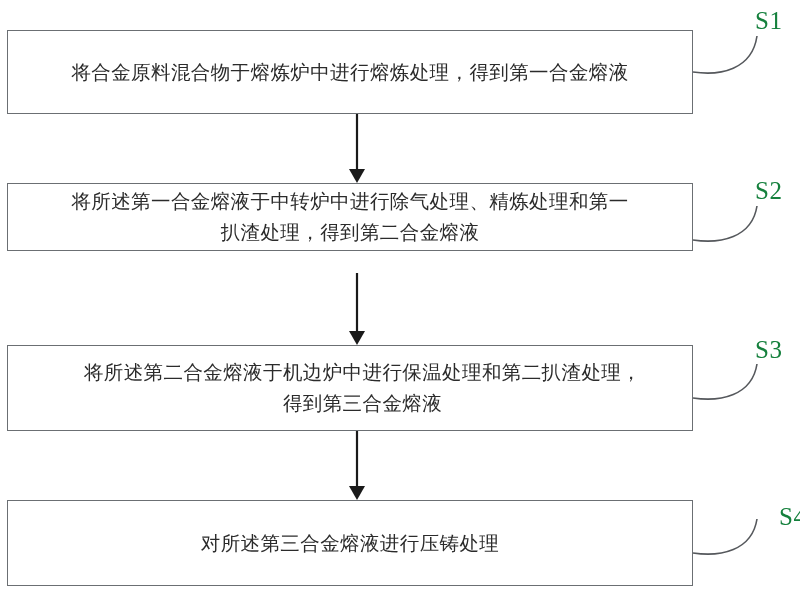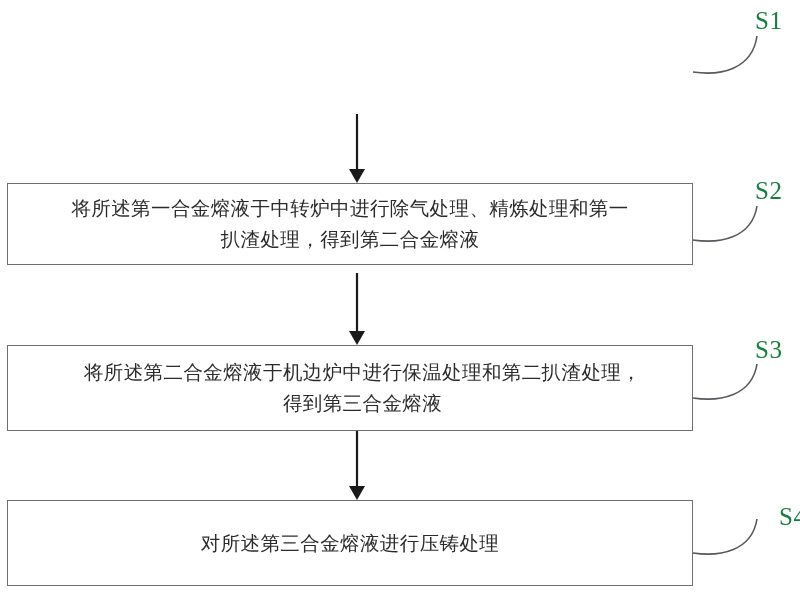--- a/index.html
+++ b/index.html
@@ -38,21 +38,21 @@
     font-family: "Liberation Serif", "DejaVu Serif", serif;
     font-size: 19.5px;
     line-height: 31px;
     color: #2b2b2b;
     text-align: center;
     letter-spacing: 0.4px;
     white-space: pre-line;
   }
 
   #box-s1 { top: 30px;  height: 84px; }
-  #box-s2 { top: 183px; height: 82px; }
+  #box-s2 { top: 183px; height: 68px; }
   #box-s3 { top: 345px; height: 86px; padding-left: 43px; }
   #box-s4 { top: 500px; height: 86px; }
 
   
   .connector {
     position: absolute;
     left: 0;
     top: 0;
     width: 800px;
     height: 594px;
@@ -99,20 +99,23 @@
       <line x1="357" y1="431" x2="357" y2="489" stroke="#1a1a1a" stroke-width="2.2"></line>
       <path d="M349,486 L365,486 L357,500 z" fill="#1a1a1a"></path>
     </g>
 
     <path d="M693,72 C720,76 752,70 757,36" fill="none" stroke="#55585c" stroke-width="1.6"></path>
     <path d="M693,240 C720,244 752,238 757,206" fill="none" stroke="#55585c" stroke-width="1.6"></path>
     <path d="M693,398 C720,402 752,396 757,364" fill="none" stroke="#55585c" stroke-width="1.6"></path>
     <path d="M693,553 C720,557 752,551 757,519" fill="none" stroke="#55585c" stroke-width="1.6"></path>
   </svg>
 
+  <div class="step-box" id="box-s1">
+    <div class="step-text">将合金原料混合物于熔炼炉中进行熔炼处理，得到第一合金熔液</div>
+  </div>
   <div class="step-label" id="label-s1">S1</div>
 
   <div class="step-box" id="box-s2">
     <div class="step-text">将所述第一合金熔液于中转炉中进行除气处理、精炼处理和第一
 扒渣处理，得到第二合金熔液</div>
   </div>
   <div class="step-label" id="label-s2">S2</div>
 
   <div class="step-box" id="box-s3">
     <div class="step-text">将所述第二合金熔液于机边炉中进行保温处理和第二扒渣处理，

